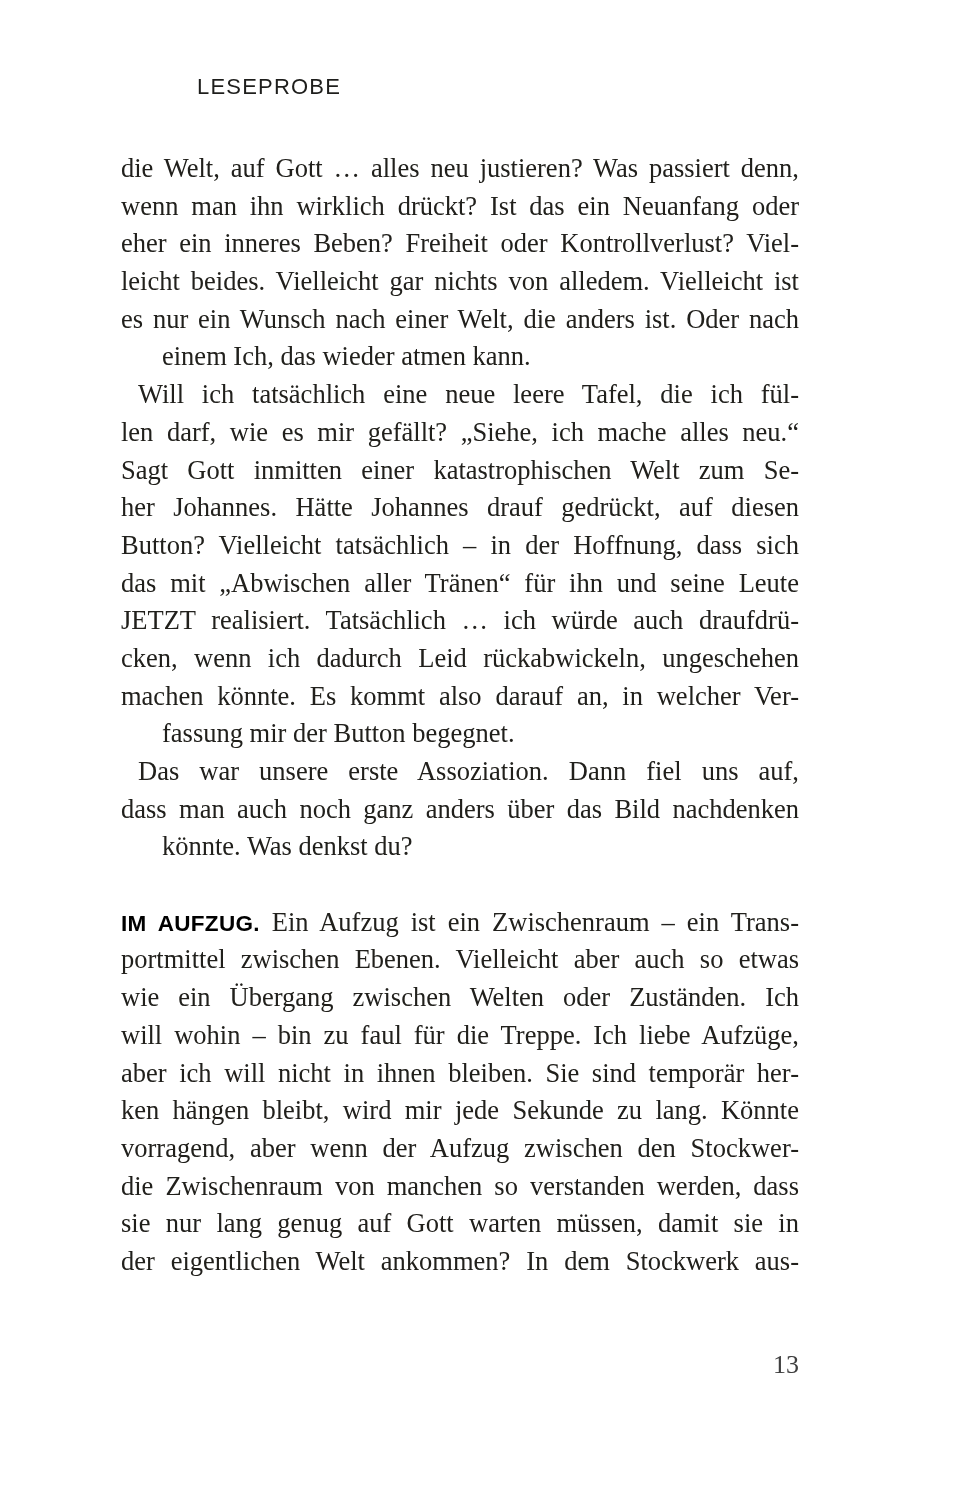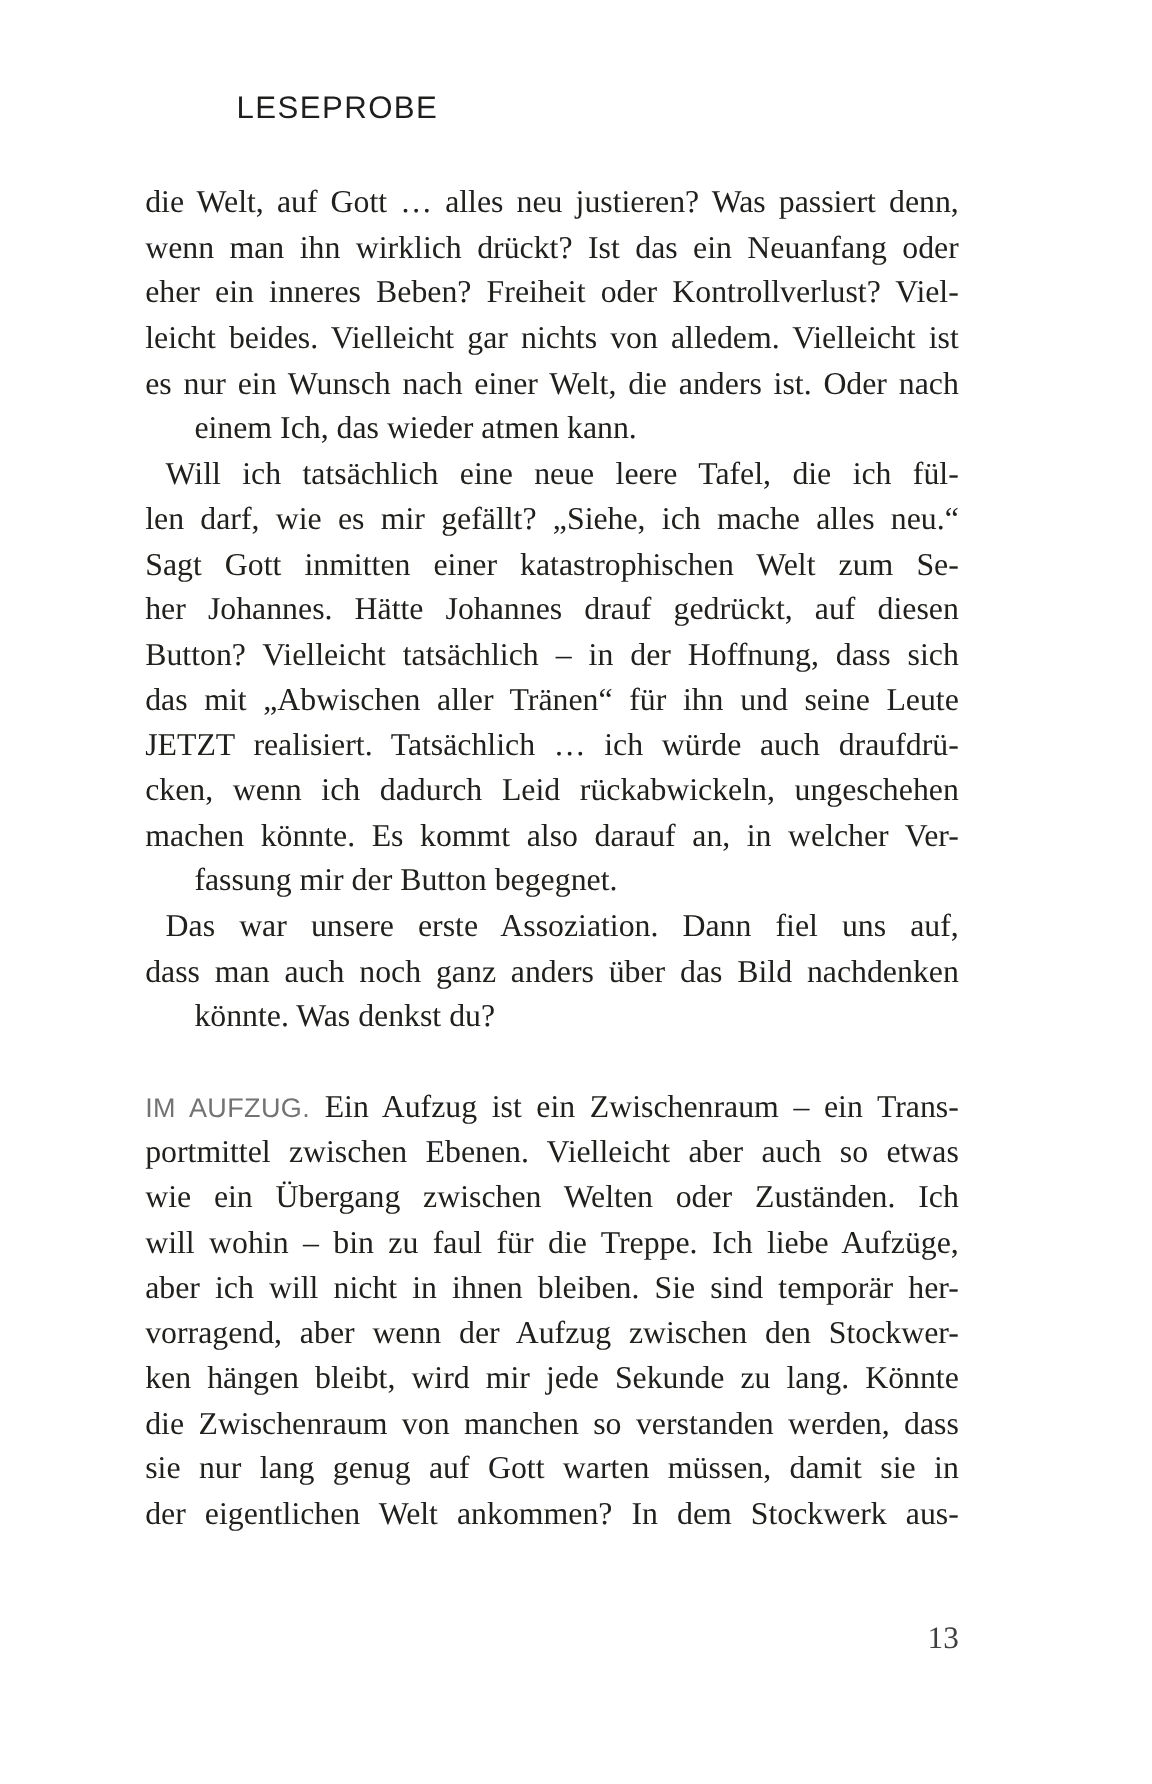--- a/index.html
+++ b/index.html
@@ -12,21 +12,21 @@
     width: 960px;
     height: 1487px;
     background: #ffffff;
     overflow: hidden;
   }
   .header-label {
     position: absolute;
     left: 197px;
     top: 74px;
     font-family: "Liberation Sans", sans-serif;
-    font-size: 26px;
+    font-size: 22px;
     font-weight: normal;
     letter-spacing: 1.2px;
     color: #1e1e1c;
   }
   .body-text {
     position: absolute;
     left: 121px;
     top: 150px;
     width: 678px;
     font-family: "Liberation Serif", serif;
@@ -43,24 +43,24 @@
     overflow: hidden;
   }
   .line.line-last {
     text-align: left;
     text-align-last: left;
     margin-left: 41px;
   }
   .line.line-indent { text-indent: 17px; }
   .lead {
     font-family: "Liberation Sans", sans-serif;
-    font-weight: normal;
+    font-weight: bold;
     font-size: 22.5px;
     letter-spacing: 0.3px;
-    color: #737373;
+    color: #000000;
   }
   .page-number {
     position: absolute;
     left: 121px;
     top: 1350px;
     width: 678px;
     text-align: right;
     font-family: "Liberation Serif", serif;
     font-size: 26px;
     color: #404040;
@@ -97,22 +97,22 @@
         <div class="line line-indent">Das war unsere erste Assoziation. Dann fiel uns auf,</div>
         <div class="line">dass man auch noch ganz anders über das Bild nachdenken</div>
         <div class="line line-last">könnte. Was denkst du?</div>
       </div>
       <div class="paragraph space-before">
         <div class="line"><span class="lead">IM AUFZUG.</span> Ein Aufzug ist ein Zwischenraum – ein Trans-</div>
         <div class="line">portmittel zwischen Ebenen. Vielleicht aber auch so etwas</div>
         <div class="line">wie ein Übergang zwischen Welten oder Zuständen. Ich</div>
         <div class="line">will wohin – bin zu faul für die Treppe. Ich liebe Aufzüge,</div>
         <div class="line">aber ich will nicht in ihnen bleiben. Sie sind temporär her-</div>
+        <div class="line">ken hängen bleibt, wird mir jede Sekunde zu lang. Könnte</div>
         <div class="line">vorragend, aber wenn der Aufzug zwischen den Stockwer-</div>
-        <div class="line">ken hängen bleibt, wird mir jede Sekunde zu lang. Könnte</div>
         <div class="line">die Zwischenraum von manchen so verstanden werden, dass</div>
         <div class="line">sie nur lang genug auf Gott warten müssen, damit sie in</div>
         <div class="line">der eigentlichen Welt ankommen? In dem Stockwerk aus-</div>
       </div>
     </div>
 
   <div class="page-number">13</div>
 </div>
 
 </body></html>

